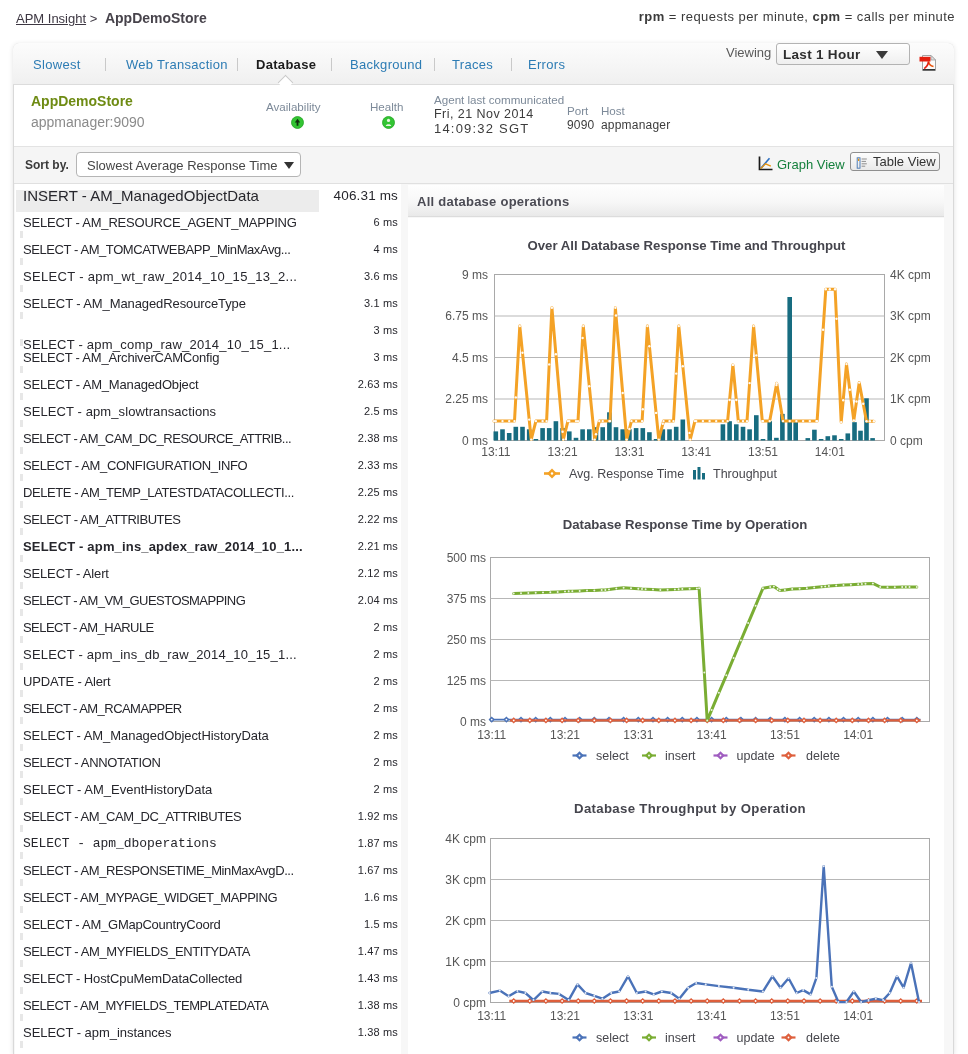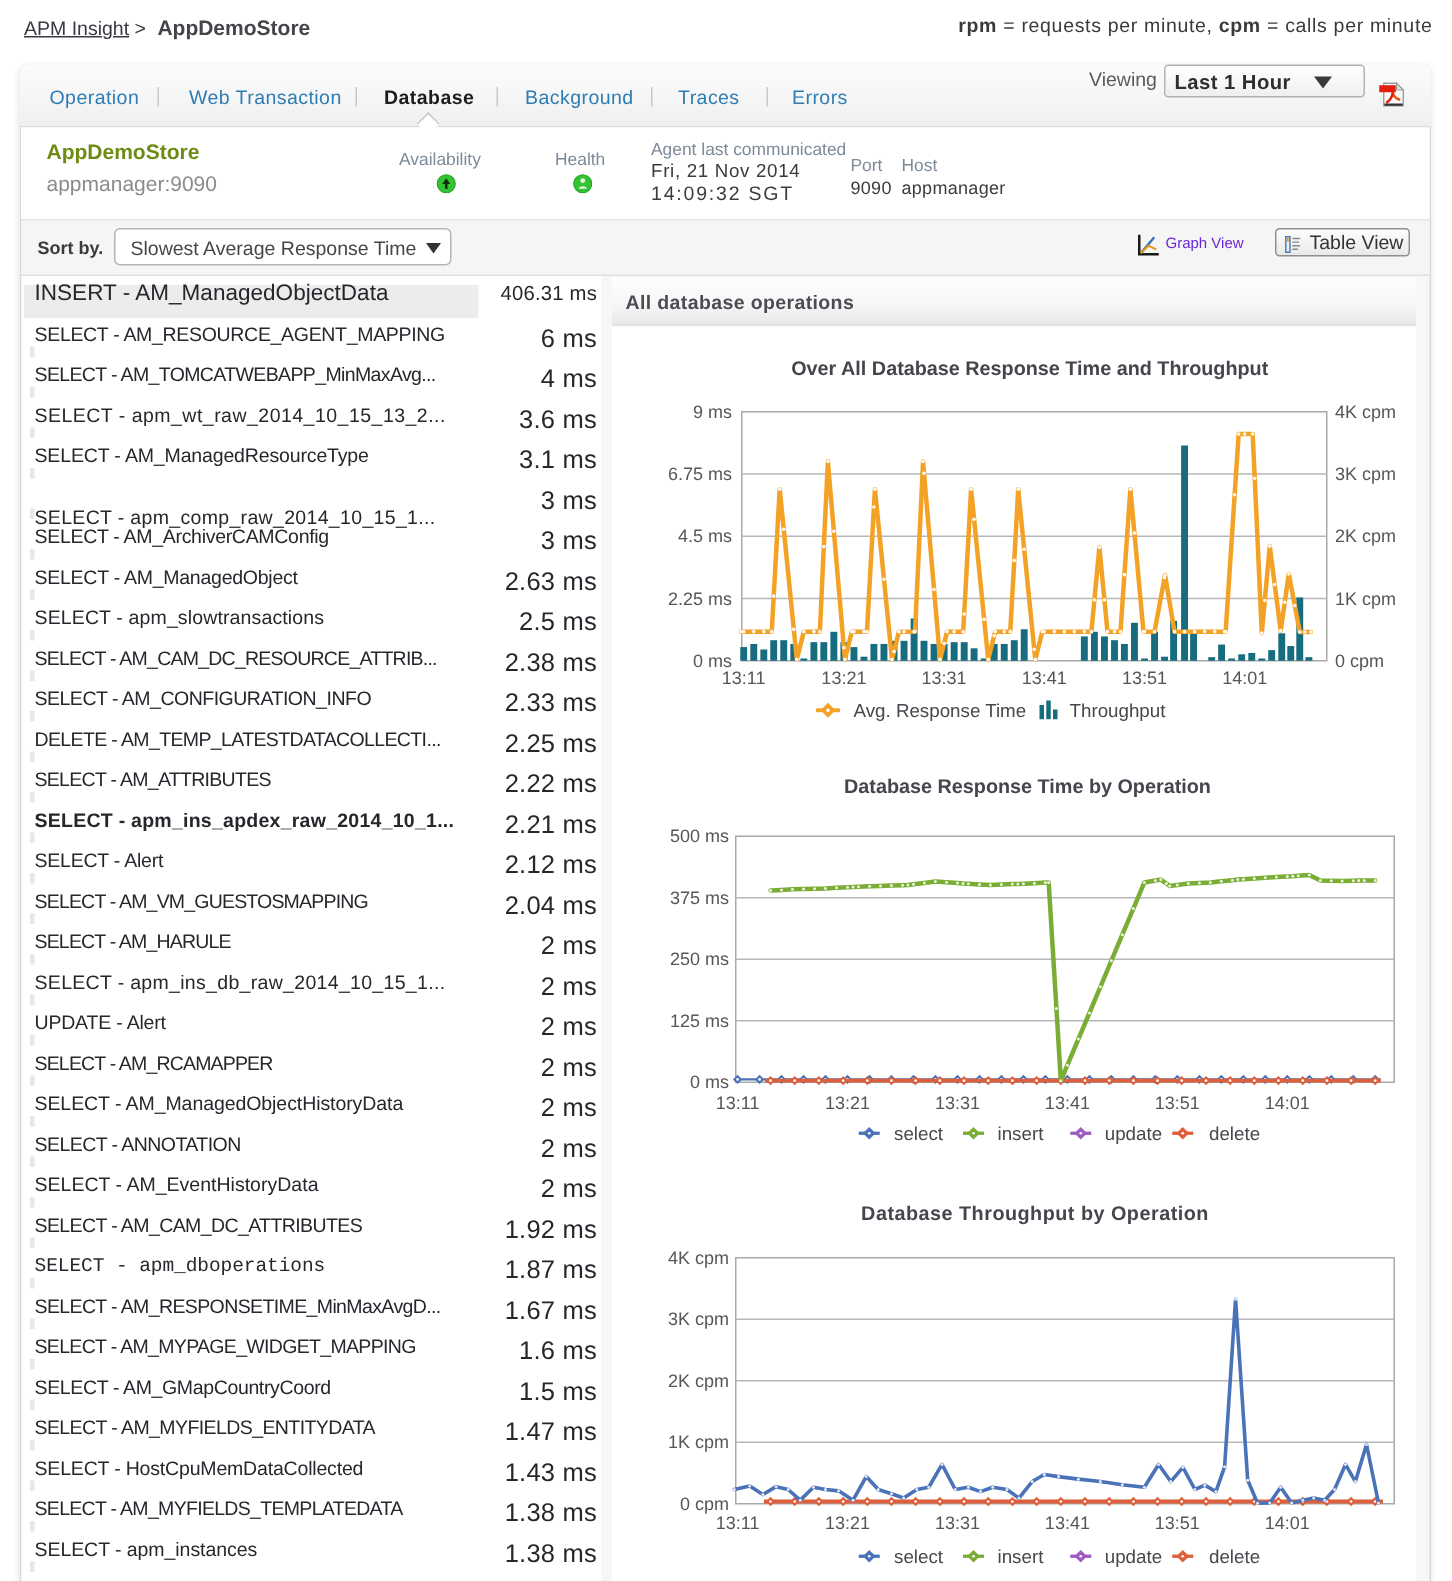--- a/index.html
+++ b/index.html
@@ -37,43 +37,43 @@
 #appmgr { left:31px; top:114px; font-size:14px; color:#8b8b8b; position:absolute; }
 
 #toolbar { left:14px; top:146px; width:939px; height:38px; background:#f5f5f5;
   border-top:1px solid #e3e3e3; border-bottom:1px solid #e0e0e0; }
 #sortlbl { left:25px; top:158px; font-size:12px; font-weight:bold; color:#3a3a3a; }
 #sortsel { left:76px; top:152px; width:225px; height:25px; background:#ffffff;
   border:1px solid #b5b5b5; border-radius:4px; }
 #sortsel span { position:absolute; left:10px; top:5px; font-size:13px; color:#464646; }
 #sortsel .arr { position:absolute; left:207px; top:9px; width:0; height:0;
   border-left:5px solid transparent; border-right:5px solid transparent; border-top:7px solid #333; }
-#gv { left:777px; top:157px; font-size:10px; color:#6d28d9; }
+#gv { left:777px; top:157px; font-size:13px; color:#15803d; }
 #tablebtn { left:850px; top:152px; width:90px; height:19px; border:1px solid #8f8f8f;
   border-radius:3px; background:linear-gradient(#fdfdfd,#e9e9e9); }
 #tablebtn span { position:absolute; left:22px; top:1px; font-size:13px; color:#333; }
 
 #list { left:15px; top:184px; width:386px; height:870px; background:#ffffff; }
 .row { position:absolute; left:0; width:386px; height:21px; }
 .row .hl { position:absolute; left:1px; top:-0.5px; width:303px; height:22px; background:#ececec; }
 .row .rn { position:absolute; left:8px; font-size:13px; color:#26262c; white-space:nowrap; }
-.row .rv { position:absolute; right:3px; font-size:17px; color:#26262c; letter-spacing:0.15px; }
+.row .rv { position:absolute; right:3px; font-size:11px; color:#26262c; letter-spacing:0.15px; }
 .tick { position:absolute; left:5px; width:3px; height:7px; background:#e7e7e7; }
 
 #band { left:408px; top:185px; width:536px; height:32px;
   background:linear-gradient(#fefefe 0%,#f7f7f7 55%,#e9e9e9 100%); border-bottom:1px solid #dcdcdc; }
 #band span { position:absolute; left:9px; top:9px; font-size:13px; font-weight:bold; letter-spacing:0.25px; color:#4b4b54; }
 #chartbox { left:408px; top:218px; width:536px; height:836px; background:#ffffff; }
 </style></head>
 <body>
 <div class="abs" id="crumb"><a>APM Insight</a> &gt; <b>AppDemoStore</b></div>
 <div class="abs" id="rpmnote"><b>rpm</b> = requests per minute, <b>cpm</b> = calls per minute</div>
 <div class="abs" id="panel"></div>
 <div class="abs" id="tabstrip"></div>
-<span class="tab" style="left:33px">Operation</span>
+<span class="tab" style="left:33px">Slowest</span>
 <div class="tabsep" style="left:105px"></div>
 <span class="tab" style="left:126px">Web Transaction</span>
 <div class="tabsep" style="left:237px"></div>
 <span class="tab tabon" style="left:256px">Database</span>
 <div class="tabsep" style="left:331px"></div>
 <span class="tab" style="left:350px">Background</span>
 <div class="tabsep" style="left:434px"></div>
 <span class="tab" style="left:452px">Traces</span>
 <div class="tabsep" style="left:511px"></div>
 <span class="tab" style="left:528px">Errors</span>

